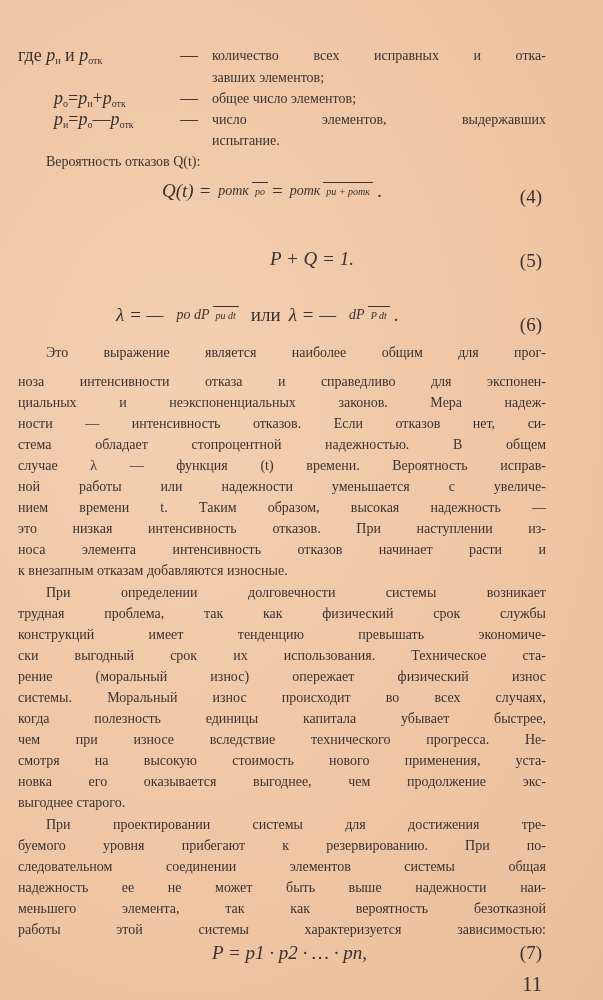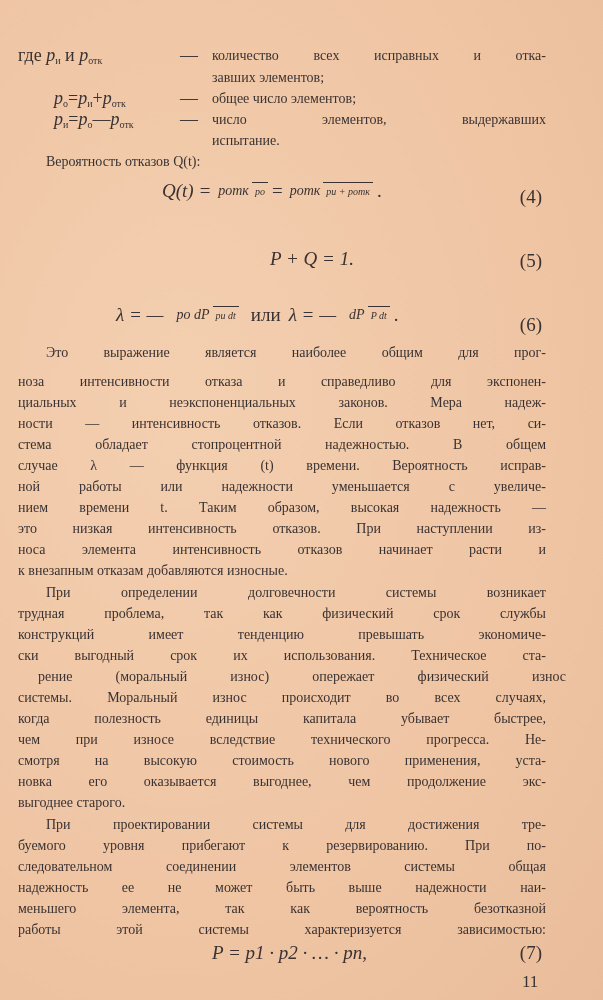--- a/index.html
+++ b/index.html
@@ -16,21 +16,21 @@
     .just { text-align: justify; text-align-last: justify; }
     i, .it { font-style: italic; }
     sub { font-size: 10px; vertical-align: -3px; font-style: normal; }
     .defs .sym { position: absolute; font-size: 18px; }
     .dash { position: absolute; font-size: 18px; }
     .formula { position: absolute; font-size: 19px; display: flex; align-items: center; white-space: nowrap; }
     .frac { display: inline-flex; flex-direction: row; align-items: center; margin: 0 4px; }
     .frac .num { font-size: 14px; line-height: 16px; padding: 0 3px; font-style: italic; }
     .frac .den { font-size: 10px; line-height: 16px; border-top: 1px solid #3a3232; padding: 1px 3px 0; font-style: italic; }
     .eqno { position: absolute; right: 61px; font-size: 19px; }
-    .pagenum { position: absolute; left: 522px; top: 944px; font-size: 17px; }
+    .pagenum { position: absolute; left: 522px; top: 944px; font-size: 21px; }
   </style>
 </head>
 <body>
 
 <div class="page">
 
   <div class="defs">
     <div class="sym" style="left:18px; top:45px;">где <i>p</i><sub>и</sub> и <i>p</i><sub>отк</sub></div>
     <div class="dash" style="left:180px; top:45px;">—</div>
     <div class="line just" style="left:212px; top:45px; width:334px;">количество всех исправных и отка-</div>
@@ -96,21 +96,21 @@
     <div class="line just" style="left:18px; top:518px; width:528px;">это низкая интенсивность отказов. При наступлении из-</div>
     <div class="line just" style="left:18px; top:539px; width:528px;">носа элемента интенсивность отказов начинает расти и</div>
     <div class="line" style="left:18px; top:560px;">к внезапным отказам добавляются износные.</div>
   </div>
 
   <div>
     <div class="line just" style="left:46px; top:582px; width:500px;">При определении долговечности системы возникает</div>
     <div class="line just" style="left:18px; top:603px; width:528px;">трудная проблема, так как физический срок службы</div>
     <div class="line just" style="left:18px; top:624px; width:528px;">конструкций имеет тенденцию превышать экономиче-</div>
     <div class="line just" style="left:18px; top:645px; width:528px;">ски выгодный срок их использования. Техническое ста-</div>
-    <div class="line just" style="left:18px; top:666px; width:528px;margin-left:20px;">рение (моральный износ) опережает физический износ</div>
+    <div class="line just" style="left:18px; top:666px; width:528px;">рение (моральный износ) опережает физический износ</div>
     <div class="line just" style="left:18px; top:687px; width:528px;">системы. Моральный износ происходит во всех случаях,</div>
     <div class="line just" style="left:18px; top:708px; width:528px;">когда полезность единицы капитала убывает быстрее,</div>
     <div class="line just" style="left:18px; top:729px; width:528px;">чем при износе вследствие технического прогресса. Не-</div>
     <div class="line just" style="left:18px; top:750px; width:528px;">смотря на высокую стоимость нового применения, уста-</div>
     <div class="line just" style="left:18px; top:771px; width:528px;">новка его оказывается выгоднее, чем продолжение экс-</div>
     <div class="line" style="left:18px; top:792px;">выгоднее старого.</div>
   </div>
 
   <div>
     <div class="line just" style="left:46px; top:814px; width:500px;">При проектировании системы для достижения тре-</div>

